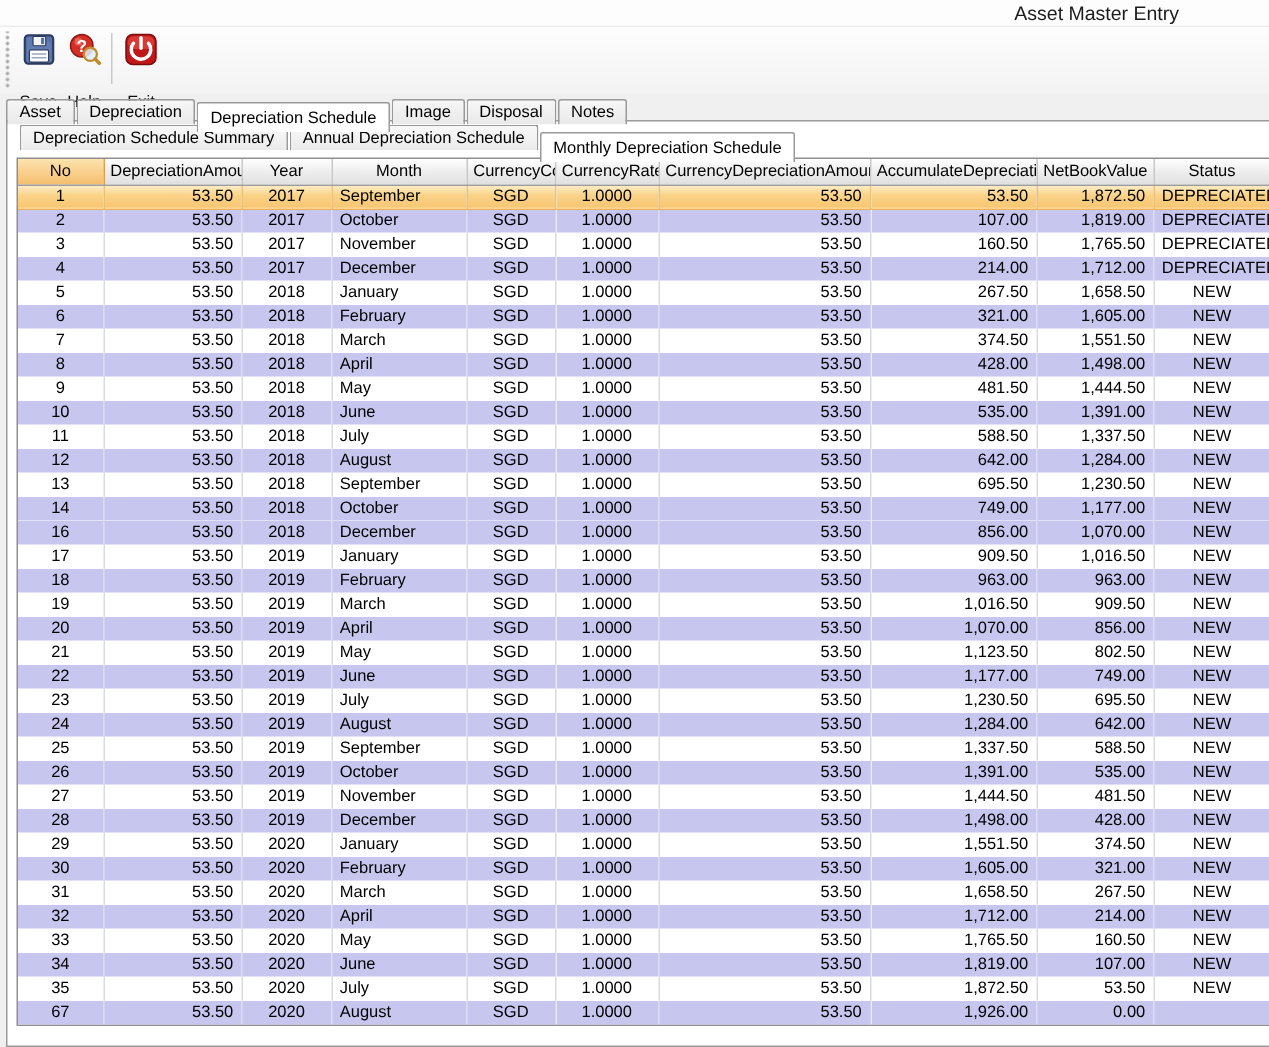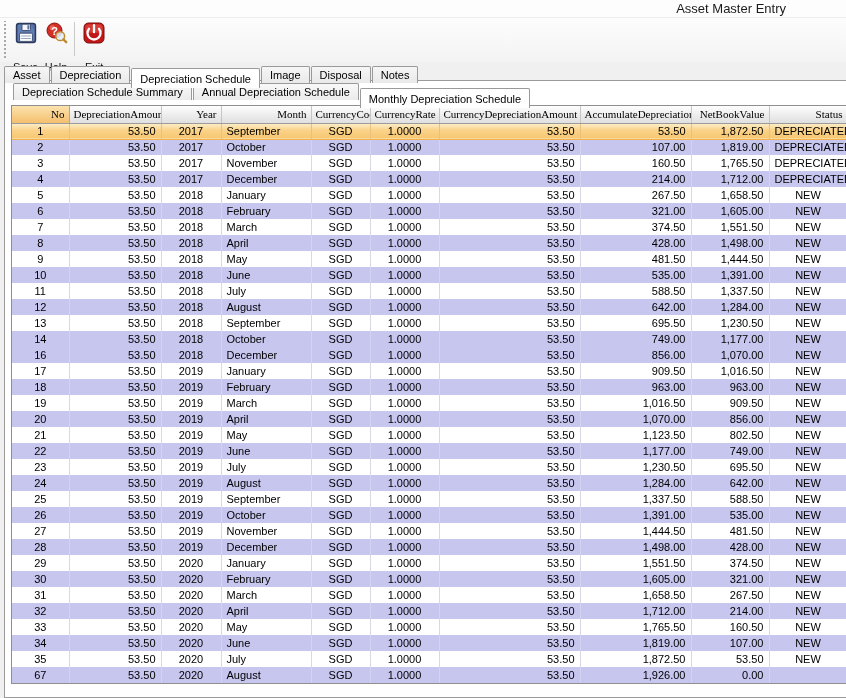--- a/index.html
+++ b/index.html
@@ -58,26 +58,25 @@
     padding:2px 0 0 6px; overflow:hidden; z-index:2;
   }
   .subtabs { display:flex; align-items:flex-start; height:18px; margin-left:2px; position:relative; z-index:3; }
   .subtabs .tab { background:linear-gradient(180deg,#f8f8f8,#ebebeb); }
   .subtabs .tab.active { background:#fff; }
 
   
   .gridwrap { margin-top:4px; border:1px solid #8f8f8f; width:836px; background:#fff; }
   table { border-collapse:collapse; table-layout:fixed; width:835px; font-size:11px; }
   th {
-    height:17px; font-weight:normal; text-align:right;
+    height:17px; font-weight:normal; text-align:center;
     padding:0 4px; white-space:nowrap; overflow:hidden;
     background:linear-gradient(180deg,#fefefe,#ececec 55%,#e0e0e0);
     border-right:1px solid #c6c6c6; border-bottom:1px solid #9c9c9c;
     cursor:default;
-    font-family:Liberation Serif, serif;
   }
   th.current {
     background:linear-gradient(180deg,var(--hdr-cur-top),var(--hdr-cur-bot));
     border-right:1px solid var(--hdr-cur-border);
   }
   td {
     height:16px; padding:0 5px; white-space:nowrap; overflow:hidden;
     border-right:1px solid #d9d9e6; cursor:default;
   }
   tr.alt td { background:var(--alt-row); border-right-color:#d4d4f0; }

